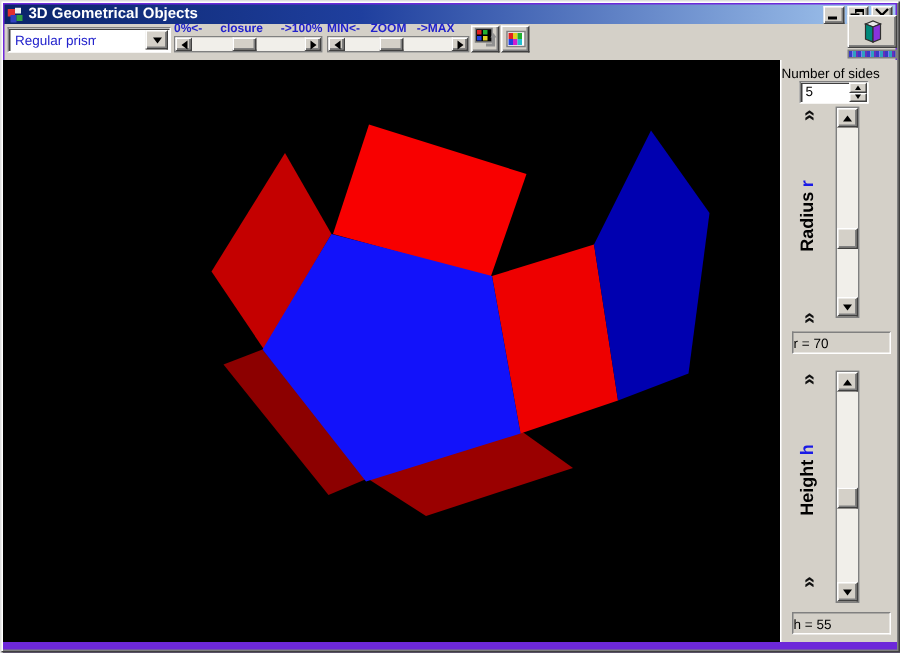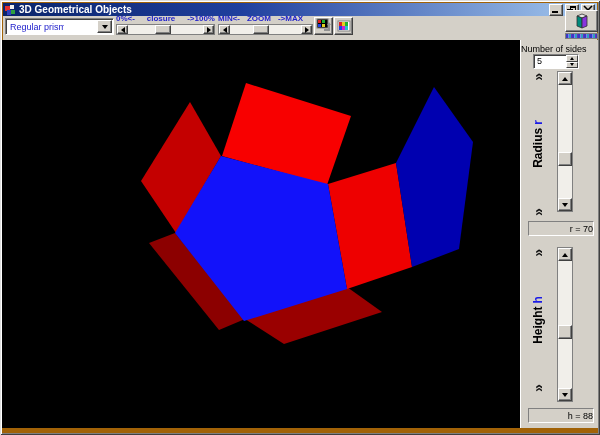--- a/index.html
+++ b/index.html
@@ -1,19 +1,19 @@
 <!DOCTYPE html>
 <html><head>
 <meta charset="utf-8">
 <style>
   * { margin:0; padding:0; box-sizing:border-box; }
   html,body { width:600px; height:435px; }
   body { font-family:"Liberation Sans", sans-serif; background:#D4D0C8; position:relative; overflow:hidden; }
 
-  .window { position:absolute; inset:0; background:#a16207;
+  .window { position:absolute; inset:0; background:#6d28d9;
     box-shadow: inset 1px 1px 0 #DFDFDF, inset -1px -1px 0 #404040, inset 2px 2px 0 #FFFFFF, inset -2px -2px 0 #808080; }
 
   
   .titlebar { position:absolute; left:3px; top:3px; right:3px; height:14px;
     background:linear-gradient(to right,#0A246A,#1F3F9E 40%,#A6CAF0);
     display:flex; align-items:center; padding:0 2px; }
   .app-icon { width:11px; height:11px; margin-right:3px; flex:0 0 auto; }
   .title-text { color:#fff; font-size:10px; font-weight:bold; letter-spacing:0; line-height:12px;
     white-space:nowrap; text-shadow:none; flex:1; }
   .winbtns { display:flex; gap:2px; }
@@ -102,21 +102,21 @@
   .vscroll-height { top:207px; height:155px; }
   .vsb-btn { height:13px; width:100%; background:#D4D0C8; flex:0 0 auto;
     border:1px solid; border-color:#FFFFFF #404040 #404040 #FFFFFF; box-shadow: inset -1px -1px 0 #808080;
     display:flex; align-items:center; justify-content:center; }
   .vsb-track { position:relative; flex:1; }
   .vsb-thumb { position:absolute; left:0; top:0; width:100%; height:14px; background:#D4D0C8;
     border:1px solid; border-color:#FFFFFF #404040 #404040 #FFFFFF; box-shadow: inset -1px -1px 0 #808080; }
 
   .value-box { position:absolute; left:7px; width:66px; height:15px; background:#D4D0C8;
     border:1px solid; border-color:#808080 #FFFFFF #FFFFFF #808080;
-    font-size:9px; color:#000; text-align:right; line-height:14px; }
+    font-size:9px; color:#000; text-align:left; line-height:14px; }
   .rbox { top:181px; } .hbox { top:368px; }
 </style>
 </head>
 <body>
 
 <div class="window">
 
   <div class="titlebar">
     <svg class="app-icon" viewBox="0 0 11 11">
       <rect x="0" y="1" width="5" height="5" fill="#E23030"></rect>
@@ -277,16 +277,16 @@
       <div class="vsb-btn">
           <div class="tri-up"></div>
         </div>
       <div class="vsb-track">
         <div class="vsb-thumb" style="top: calc(57% - 7.98px);"></div>
       </div>
       <div class="vsb-btn">
           <div class="tri-down"></div>
         </div>
     </div>
-    <div class="value-box hbox">h = 88</div>
+    <div class="value-box hbox">h = 55</div>
   </div>
 
 </div>
 
 </body></html>

